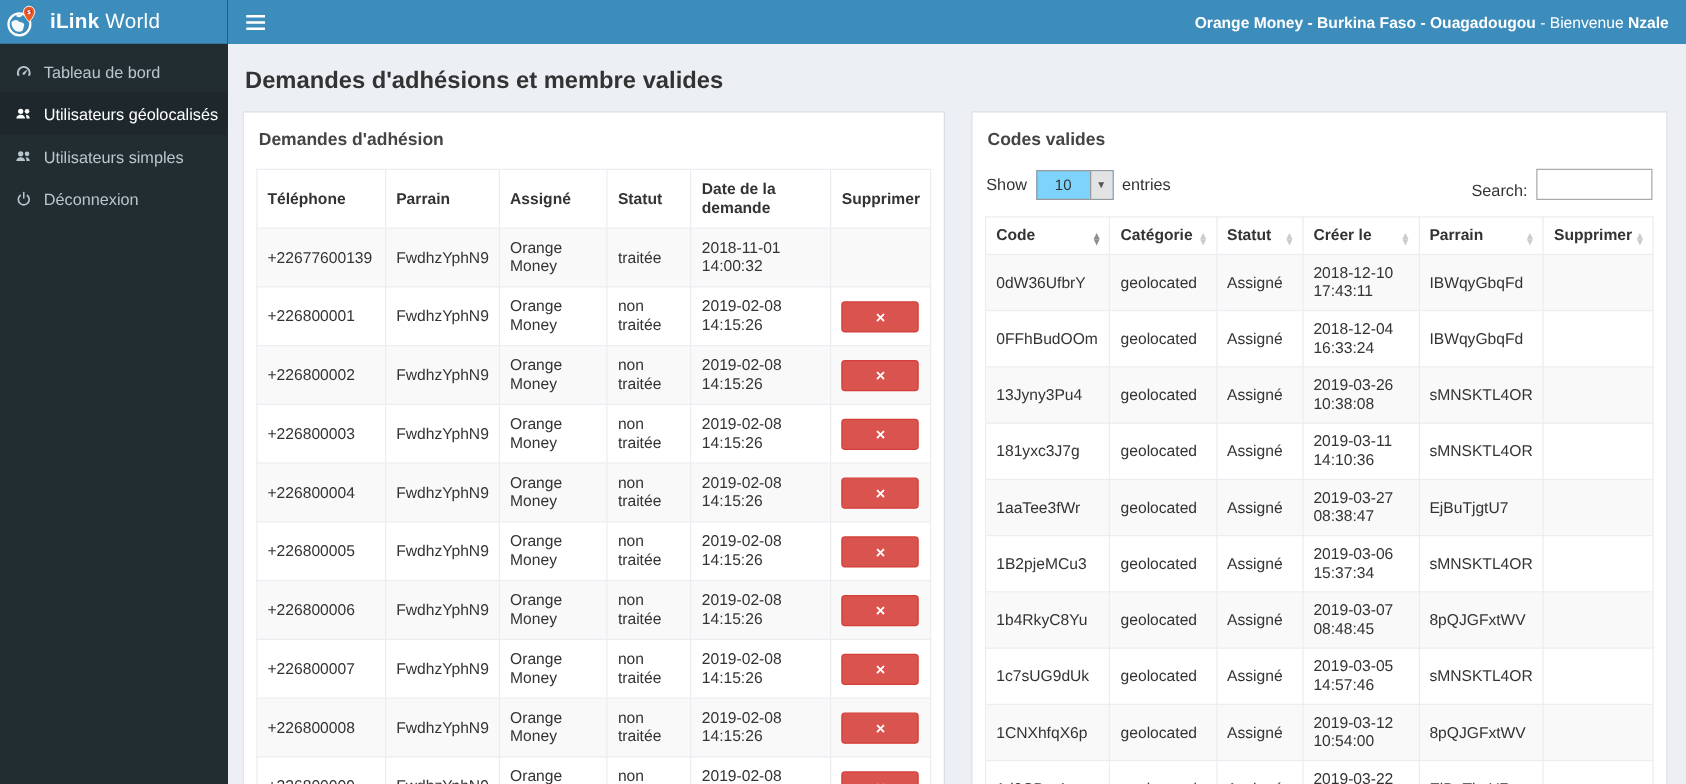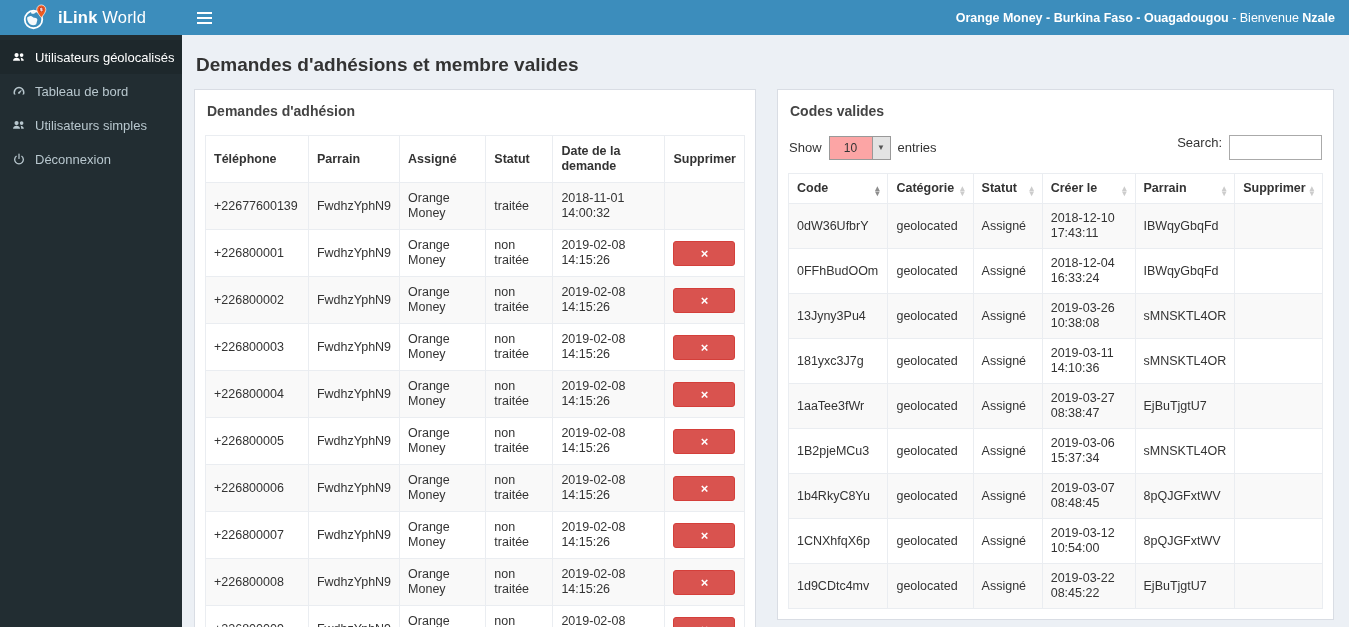--- a/index.html
+++ b/index.html
@@ -2,21 +2,21 @@
 <html><head>
 <meta charset="utf-8">
 <style>
   * { box-sizing: border-box; }
   html,body { margin:0; padding:0; width:1349px; height:627px; overflow:hidden;
     font-family:"Liberation Sans", sans-serif; background:#ecf0f5; }
 
   
   .sidebar { position:fixed; left:0; top:0; width:182px; height:627px; background:#222d32; z-index:5; }
   .brand { height:35px; background:#3c8dbc; display:flex; align-items:center; gap:9px;
-    padding-left:22px; color:#fff; cursor:pointer; }
+    padding-left:4px; color:#fff; cursor:pointer; }
   .brand-text { font-size:16.5px; letter-spacing:.2px; }
   .brand-text b { font-weight:bold; }
   .side-nav { padding-top:5px; }
   .nav-item { height:34px; display:flex; align-items:center; gap:9px; padding-left:11px;
     color:#b8c7ce; font-size:13px; cursor:pointer; }
   .nav-item.active { background:#1e282c; color:#fff; }
   .nav-ico { width:15px; display:inline-flex; justify-content:center; align-items:center; }
 
   
   .topbar { position:fixed; left:182px; top:0; width:1167px; height:35px; background:#3c8dbc;
@@ -51,26 +51,26 @@
 
   .th-flex { display:flex; justify-content:space-between; align-items:flex-end; gap:4px; }
   .sorts { display:inline-flex; flex-direction:column; line-height:5px; font-size:8.5px; color:#ccc; }
   .sorts span { height:5px; }
   th.sorted .sorts { color:#8d8d8d; }
 
   
   .dt-controls { display:flex; justify-content:space-between; align-items:center; margin:12px 1px 13px 1px;
     font-size:13px; color:#333; }
   .dt-show { display:flex; align-items:center; }
-  .select-fake { display:inline-flex; width:62px; height:24px; border:1px solid #999; background:#fca5a5;
+  .select-fake { display:inline-flex; width:62px; height:24px; border:1px solid #999; background:#7dd3fc;
     margin:0 7px; cursor:pointer; align-items:stretch; }
   .select-fake .val { flex:1; display:flex; align-items:center; justify-content:center; font-size:12px; }
   .select-fake .arrow-box { width:18px; background:#e3e3e3; border-left:1px solid #999; display:flex;
     align-items:center; justify-content:center; color:#555; font-size:8px; }
-  .dt-search { display:flex; align-items:flex-start; gap:7px; }
+  .dt-search { display:flex; align-items:flex-end; gap:7px; }
   .dt-search input { width:93px; height:25px; border:1px solid #aaa; background:#fff; padding:0 5px;
     font-size:12px; outline:none; }
 </style>
 </head>
 <body>
 
 <aside class="sidebar">
   <div class="brand">
     <span style="display:inline-flex;">
       <svg viewBox="0 0 34 34" width="27" height="27">
@@ -78,39 +78,39 @@
         <path fill="#ffffff" opacity=".95" d="M6.5 17c1.6-1.2 3.6-2.6 5.6-1.6 1.3.7 2.4 2 3.9 2 1.8 0 3.1 1 3.4 2.4l-1.5 5.8c-2.1 1.6-6.3 2-8.8-.9-1.7-2-2.8-4.7-2.6-7.7z"></path>
         <path fill="#ffffff" opacity=".95" d="M11.5 10.2c1.9-.9 4.4-.8 6.2.2l-2.1 1.7c-1.3.5-2.9.2-4.1-.6z"></path>
         <path fill="#ee5a1f" stroke="#ffffff" stroke-width=".9" d="M24.3 1.2c-3.1 0-5.7 2.5-5.7 5.7 0 4.2 5.7 10.2 5.7 10.2s5.7-6 5.7-10.2c0-3.2-2.6-5.7-5.7-5.7z"></path>
         <circle cx="24.3" cy="6.8" r="3" fill="#c0392b"></circle>
         <text x="24.3" y="8.9" font-size="5.8" fill="#ffffff" text-anchor="middle" font-weight="bold" font-family="DejaVu Sans, sans-serif">$</text>
       </svg>
     </span>
     <span class="brand-text"><b>iLink</b><span> World</span></span>
   </div>
   <nav class="side-nav" id="side-nav">
+      <div class="nav-item">
+        <span class="nav-ico">
+          <svg viewBox="0 0 16 16" width="14" height="14" fill="currentColor">
+            <path d="M8 3.2A6.3 6.3 0 0 0 1.7 9.5c0 .9.2 1.8.5 2.5h2A4.6 4.6 0 0 1 8 4.9a4.6 4.6 0 0 1 3.8 7.1h2c.3-.7.5-1.6.5-2.5A6.3 6.3 0 0 0 8 3.2z"></path>
+            <path d="M7.2 9.3a1.1 1.1 0 0 0 1.6 1.6c.4-.4 2.6-3.8 2.3-4.1-.3-.3-3.5 2.1-3.9 2.5z"></path>
+          </svg>
+        </span>
+        <span>Tableau de bord</span>
+      </div>
       <div class="nav-item active">
         <span class="nav-ico">
           <svg viewBox="0 0 16 16" width="14" height="14" fill="currentColor">
             <circle cx="5.2" cy="5.8" r="2.4"></circle>
             <path d="M1.2 12.4c0-2.2 1.8-3.6 4-3.6s4 1.4 4 3.6z"></path>
             <circle cx="11" cy="5.8" r="2.1"></circle>
             <path d="M9.9 8.9c1.9.1 3.6 1.4 3.6 3.5h-3c0-1.4-.2-2.6-.6-3.5z"></path>
           </svg>
         </span>
         <span>Utilisateurs géolocalisés</span>
-      </div>
-      <div class="nav-item">
-        <span class="nav-ico">
-          <svg viewBox="0 0 16 16" width="14" height="14" fill="currentColor">
-            <path d="M8 3.2A6.3 6.3 0 0 0 1.7 9.5c0 .9.2 1.8.5 2.5h2A4.6 4.6 0 0 1 8 4.9a4.6 4.6 0 0 1 3.8 7.1h2c.3-.7.5-1.6.5-2.5A6.3 6.3 0 0 0 8 3.2z"></path>
-            <path d="M7.2 9.3a1.1 1.1 0 0 0 1.6 1.6c.4-.4 2.6-3.8 2.3-4.1-.3-.3-3.5 2.1-3.9 2.5z"></path>
-          </svg>
-        </span>
-        <span>Tableau de bord</span>
       </div>
       <div class="nav-item">
         <span class="nav-ico">
           <svg viewBox="0 0 16 16" width="14" height="14" fill="currentColor">
             <circle cx="5.2" cy="5.8" r="2.4"></circle>
             <path d="M1.2 12.4c0-2.2 1.8-3.6 4-3.6s4 1.4 4 3.6z"></path>
             <circle cx="11" cy="5.8" r="2.1"></circle>
             <path d="M9.9 8.9c1.9.1 3.6 1.4 3.6 3.5h-3c0-1.4-.2-2.6-.6-3.5z"></path>
           </svg>
         </span>
@@ -419,20 +419,28 @@
             </tr>
             <tr>
               <td>1b4RkyC8Yu</td>
               <td>geolocated</td>
               <td>Assigné</td>
               <td>2019-03-07 08:48:45</td>
               <td>8pQJGFxtWV</td>
               <td></td>
             </tr>
             <tr>
+              <td>1c7sUG9dUk</td>
+              <td>geolocated</td>
+              <td>Assigné</td>
+              <td>2019-03-05 14:57:46</td>
+              <td>sMNSKTL4OR</td>
+              <td></td>
+            </tr>
+            <tr>
               <td>1CNXhfqX6p</td>
               <td>geolocated</td>
               <td>Assigné</td>
               <td>2019-03-12 10:54:00</td>
               <td>8pQJGFxtWV</td>
               <td></td>
             </tr>
             <tr>
               <td>1d9CDtc4mv</td>
               <td>geolocated</td>

